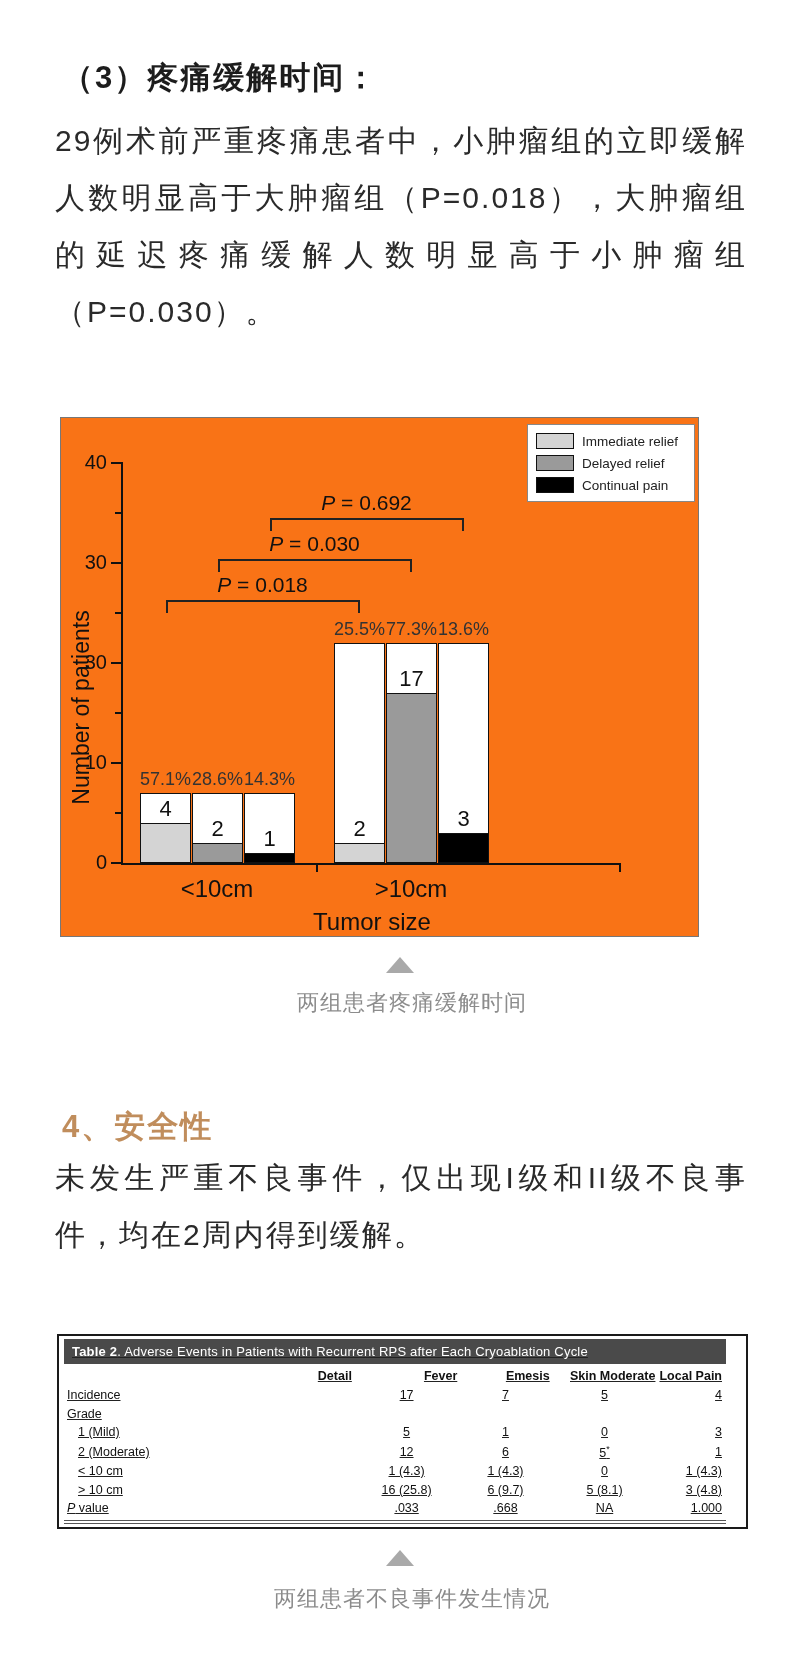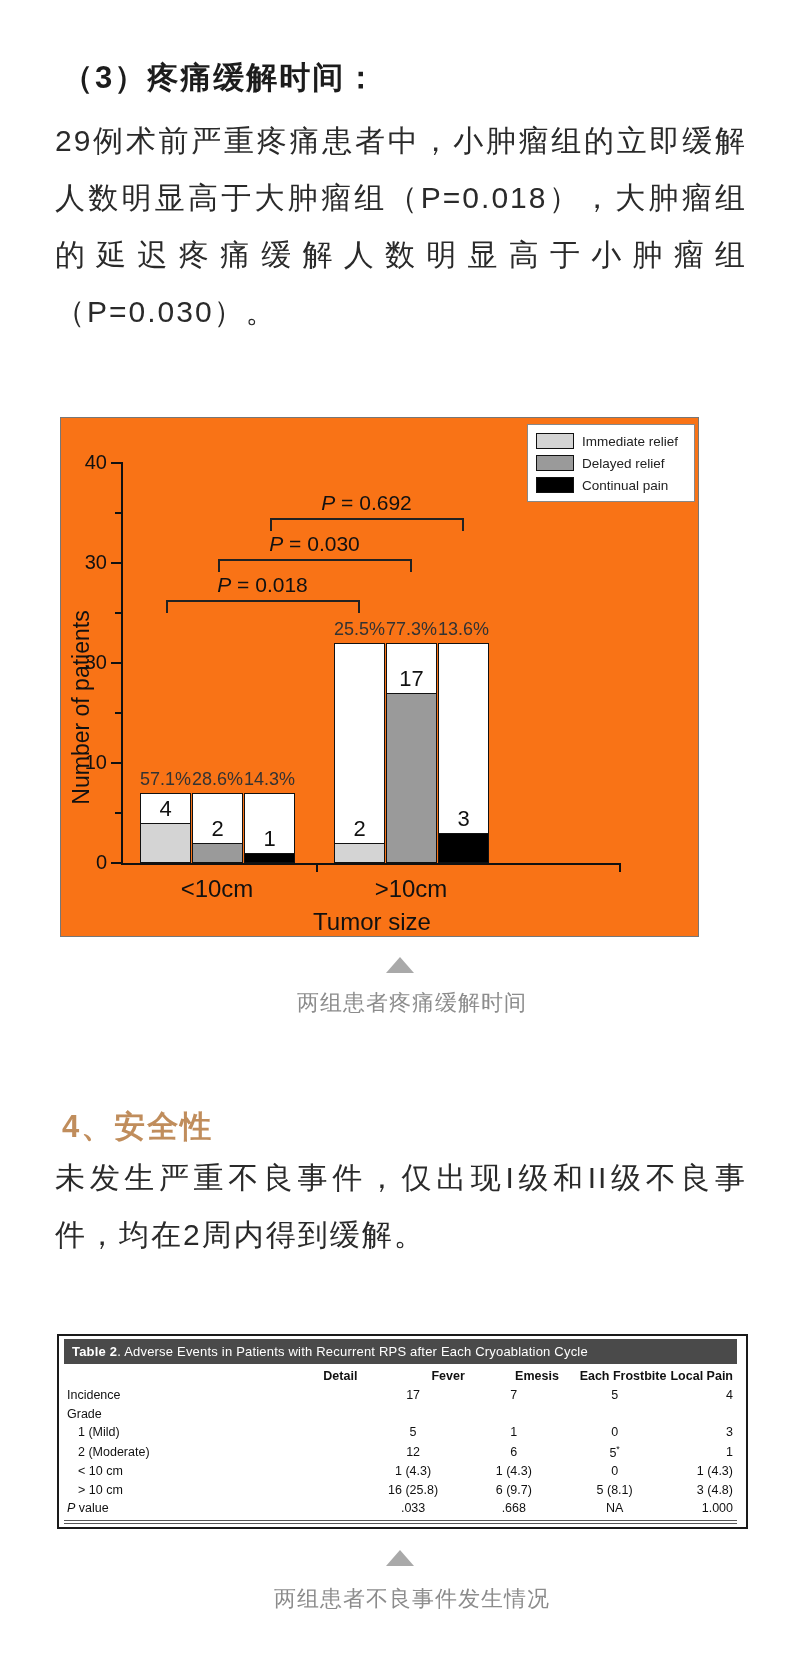--- a/index.html
+++ b/index.html
@@ -14,21 +14,21 @@
   #legend{position:absolute;top:6px;right:3px;width:168px;border:1.5px solid #888;background:#fff;
         padding:5px 0 5px 8px;box-sizing:border-box;}
   .lgrow{display:flex;align-items:center;height:22px;}
   .lgswatch{width:38px;height:16px;border:1.5px solid #111;box-sizing:border-box;margin-right:8px;flex:0 0 auto;}
   .lglabel{font-size:13.5px;color:#222;white-space:nowrap;}
   .tri{position:absolute;left:50%;transform:translateX(-50%);width:0;height:0;
         border-left:14px solid transparent;border-right:14px solid transparent;border-bottom:16px solid #a9a9a9;}
   .figcap{position:absolute;left:12px;width:800px;text-align:center;font-size:22px;letter-spacing:1px;color:#8c8c8c;}
   .h2{position:absolute;left:62px;font-size:31px;font-weight:bold;letter-spacing:2px;}
   #tablebox{position:absolute;left:57px;top:1334px;width:691px;background:#fff;border:2px solid #1a1a1a;
-        padding:3px 9px 3px 5px;box-sizing:border-box;}
+        padding:3px 20px 3px 5px;box-sizing:border-box;text-decoration:underline;}
   .tbar{background:#4a4a4a;color:#ffffff;font-size:13px;padding:5px 8px;letter-spacing:0.2px;}
   .tbar b{font-weight:bold;}
   #adv-table{width:100%;border-collapse:collapse;font-size:12.5px;line-height:1.24;color:#111;margin-top:1px;}
   #adv-table th{font-weight:bold;padding:4px 2px 2px 2px;text-align:right;white-space:nowrap;}
   #adv-table th.right,#adv-table td.right{text-align:right;padding-right:4px;}
   #adv-table td{padding:1.5px 2px;text-align:center;}
   #adv-table td.lab{text-align:left;padding-left:3px;white-space:nowrap;}
   #adv-table td.lab.ind{padding-left:14px;}
   #adv-table sup{font-size:9px;}
   .dblline{border-top:1.5px solid #555;border-bottom:1.5px solid #555;height:2px;margin-top:2px;}
@@ -128,21 +128,21 @@
           <col style="width:16%">
           <col style="width:14%">
           <col style="width:16%">
           <col style="width:10%">
       </colgroup>
       <thead>
           <tr id="adv-head">
             <th>Detail</th>
             <th>Fever</th>
             <th>Emesis</th>
-            <th>Each Frostbite</th>
+            <th>Skin Moderate</th>
             <th class="right">Local Pain</th>
           </tr>
         </thead>
       <tbody id="adv-body">
           <tr>
             <td class="lab">Incidence</td>
             <td>17</td>
             <td>7</td>
             <td>5</td>
             <td class="right">4</td>

